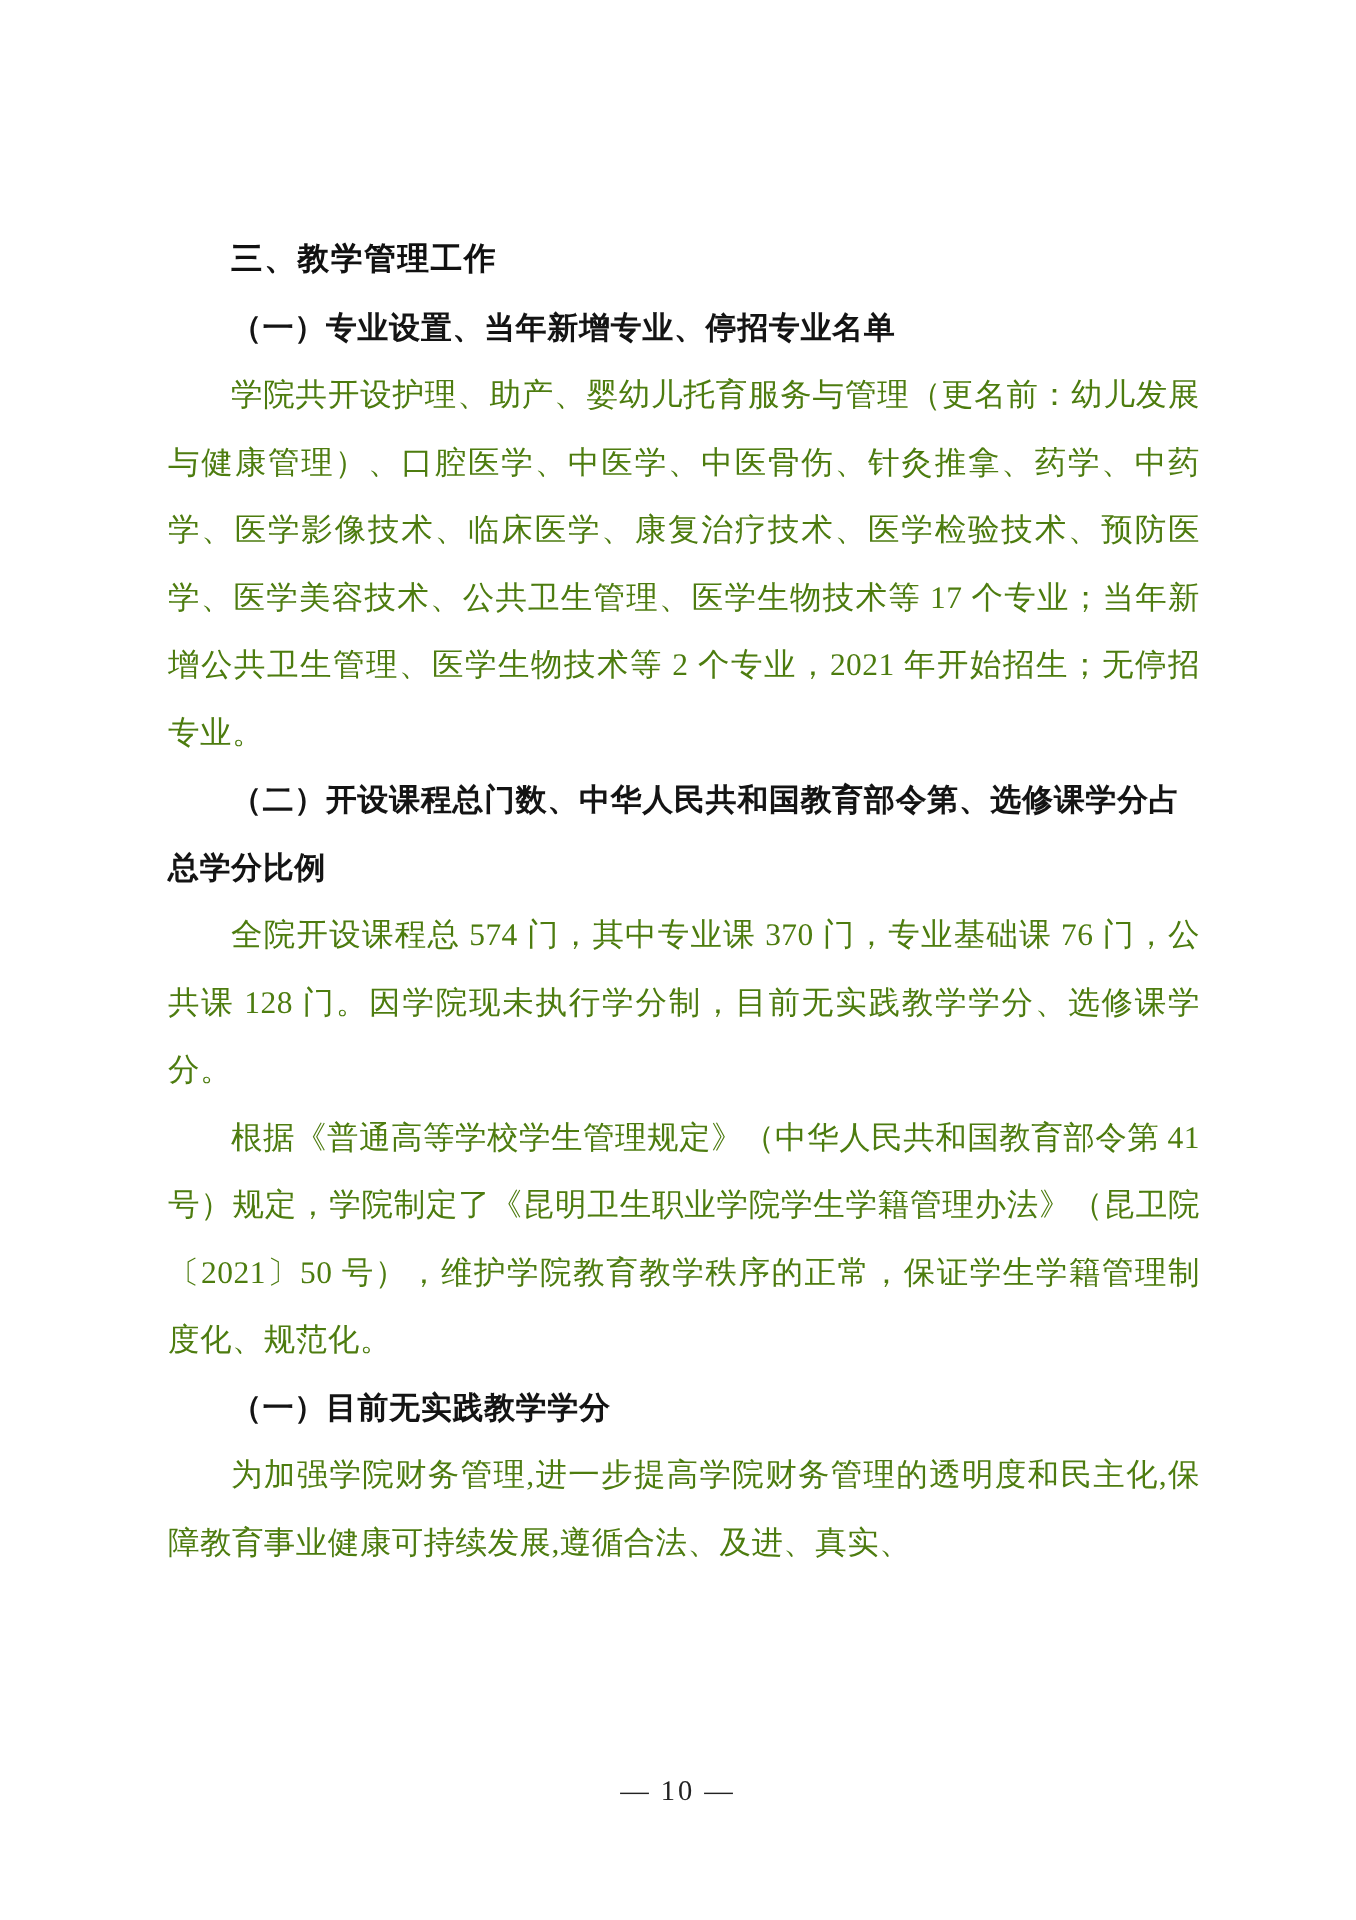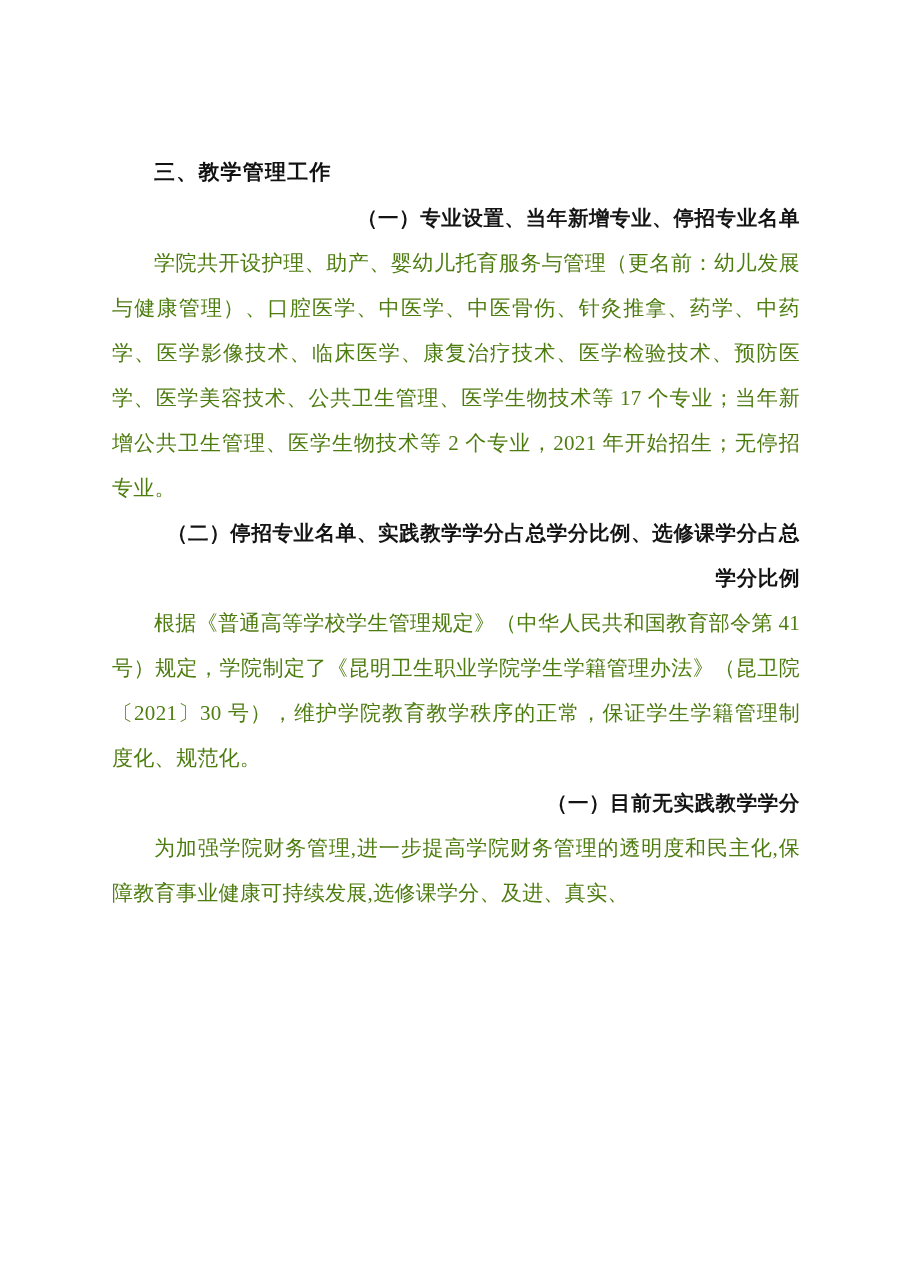--- a/index.html
+++ b/index.html
@@ -40,21 +40,20 @@
   }
   .subheading {
     font-family: "DejaVu Sans", "Liberation Sans", sans-serif;
     font-weight: bold;
     font-size: 20.5px;
     line-height: 45px;
     letter-spacing: 0.6px;
     margin: 0;
     text-indent: 42px;
     color: #141414;
-    text-align: right;
   }
   .para {
     font-size: 21px;
     line-height: 45px;
     letter-spacing: 0.3px;
     margin: 0;
     text-indent: 42px;
     text-align: justify;
     text-justify: inter-ideograph;
     color: #4d7c0f;
@@ -80,26 +79,30 @@
 
 <div class="page">
   <div class="doc-body">
 
     <h2 class="heading">三、教学管理工作</h2>
 
     <p class="subheading">（一）专业设置、当年新增专业、停招专业名单</p>
 
     <p class="para">学院共开设护理、助产、婴幼儿托育服务与管理（更名前：幼儿发展与健康管理）、口腔医学、中医学、中医骨伤、针灸推拿、药学、中药学、医学影像技术、临床医学、康复治疗技术、医学检验技术、预防医学、医学美容技术、公共卫生管理、医学生物技术等 17 个专业；当年新增公共卫生管理、医学生物技术等 2 个专业，2021 年开始招生；无停招专业。</p>
 
-    <p class="subheading">（二）停招专业名单、实践教学学分占总学分比例、选修课学分占总学分比例</p>
+    <p class="subheading">（二）开设课程总门数、中华人民共和国教育部令第、选修课学分占总学分比例</p>
+
+    <p class="para">全院开设课程总 574 门，其中专业课 370 门，专业基础课 76 门，公共课 128 门。因学院现未执行学分制，目前无实践教学学分、选修课学分。</p>
 
 
-
-    <p class="para">根据《普通高等学校学生管理规定》（中华人民共和国教育部令第 41 号）规定，学院制定了《昆明卫生职业学院学生学籍管理办法》（昆卫院〔2021〕30 号），维护学院教育教学秩序的正常，保证学生学籍管理制度化、规范化。</p>
+    <p class="para">根据《普通高等学校学生管理规定》（中华人民共和国教育部令第 41 号）规定，学院制定了《昆明卫生职业学院学生学籍管理办法》（昆卫院〔2021〕50 号），维护学院教育教学秩序的正常，保证学生学籍管理制度化、规范化。</p>
 
 
     <p class="subheading">（一）目前无实践教学学分</p>
 
-    <p class="para">为加强学院财务管理,进一步提高学院财务管理的透明度和民主化,保障教育事业健康可持续发展,选修课学分、及进、真实、</p>
+    <p class="para">为加强学院财务管理,进一步提高学院财务管理的透明度和民主化,保障教育事业健康可持续发展,遵循合法、及进、真实、</p>
 
   </div>
 
+  <div class="footer">
+    <span class="dash">—</span><span>10</span><span class="dash">—</span>
+  </div>
 </div>
 
 </body></html>

